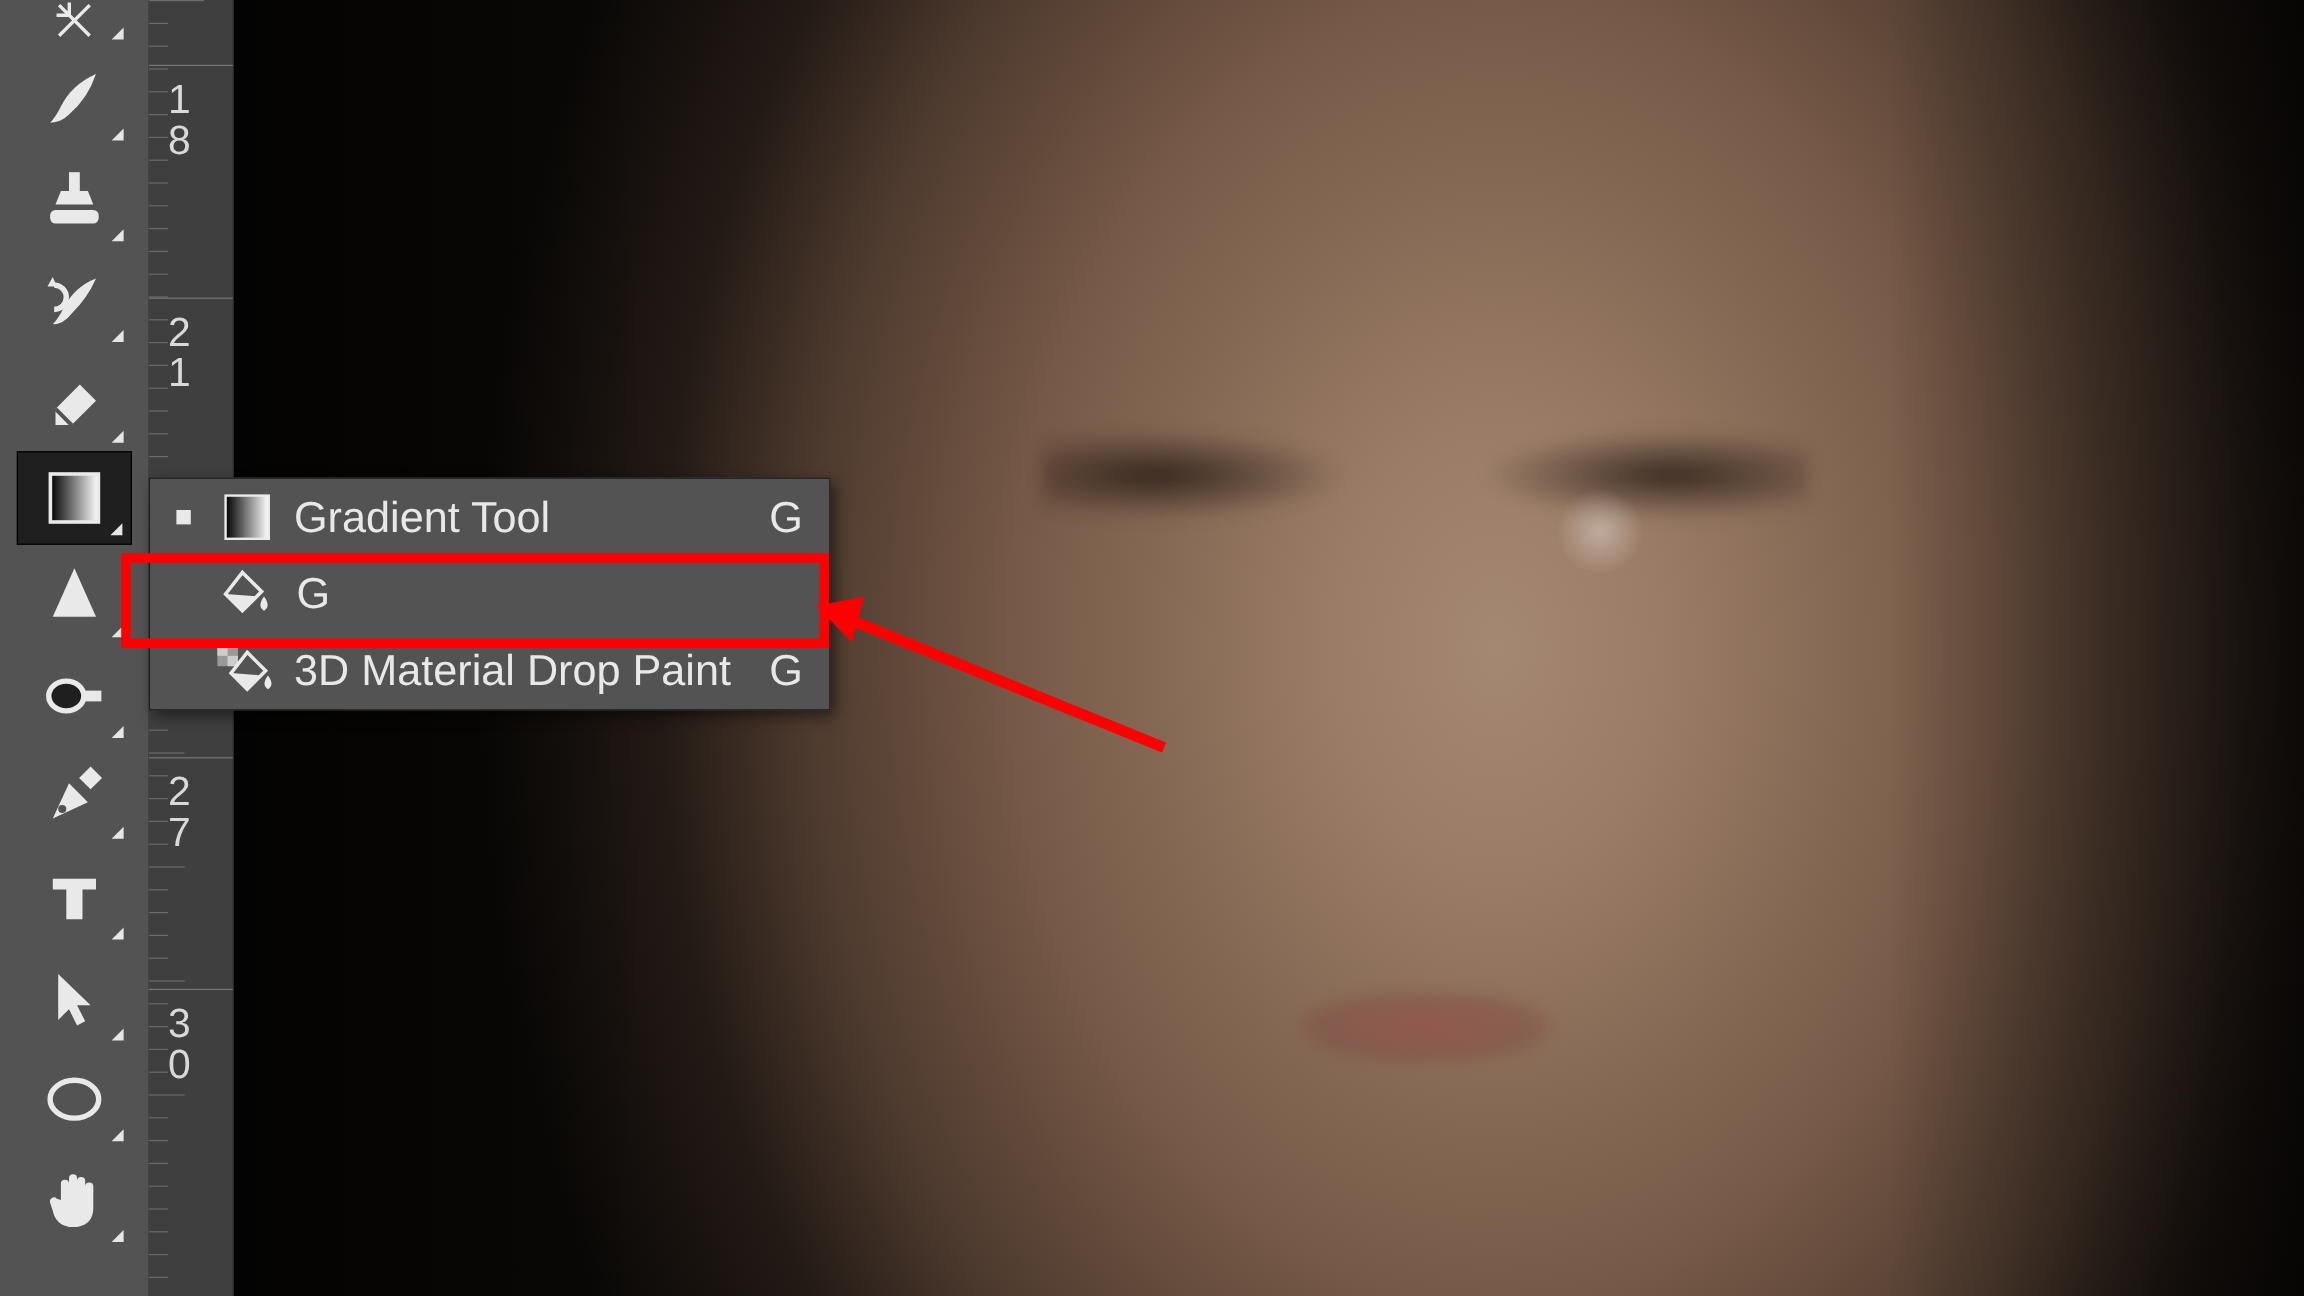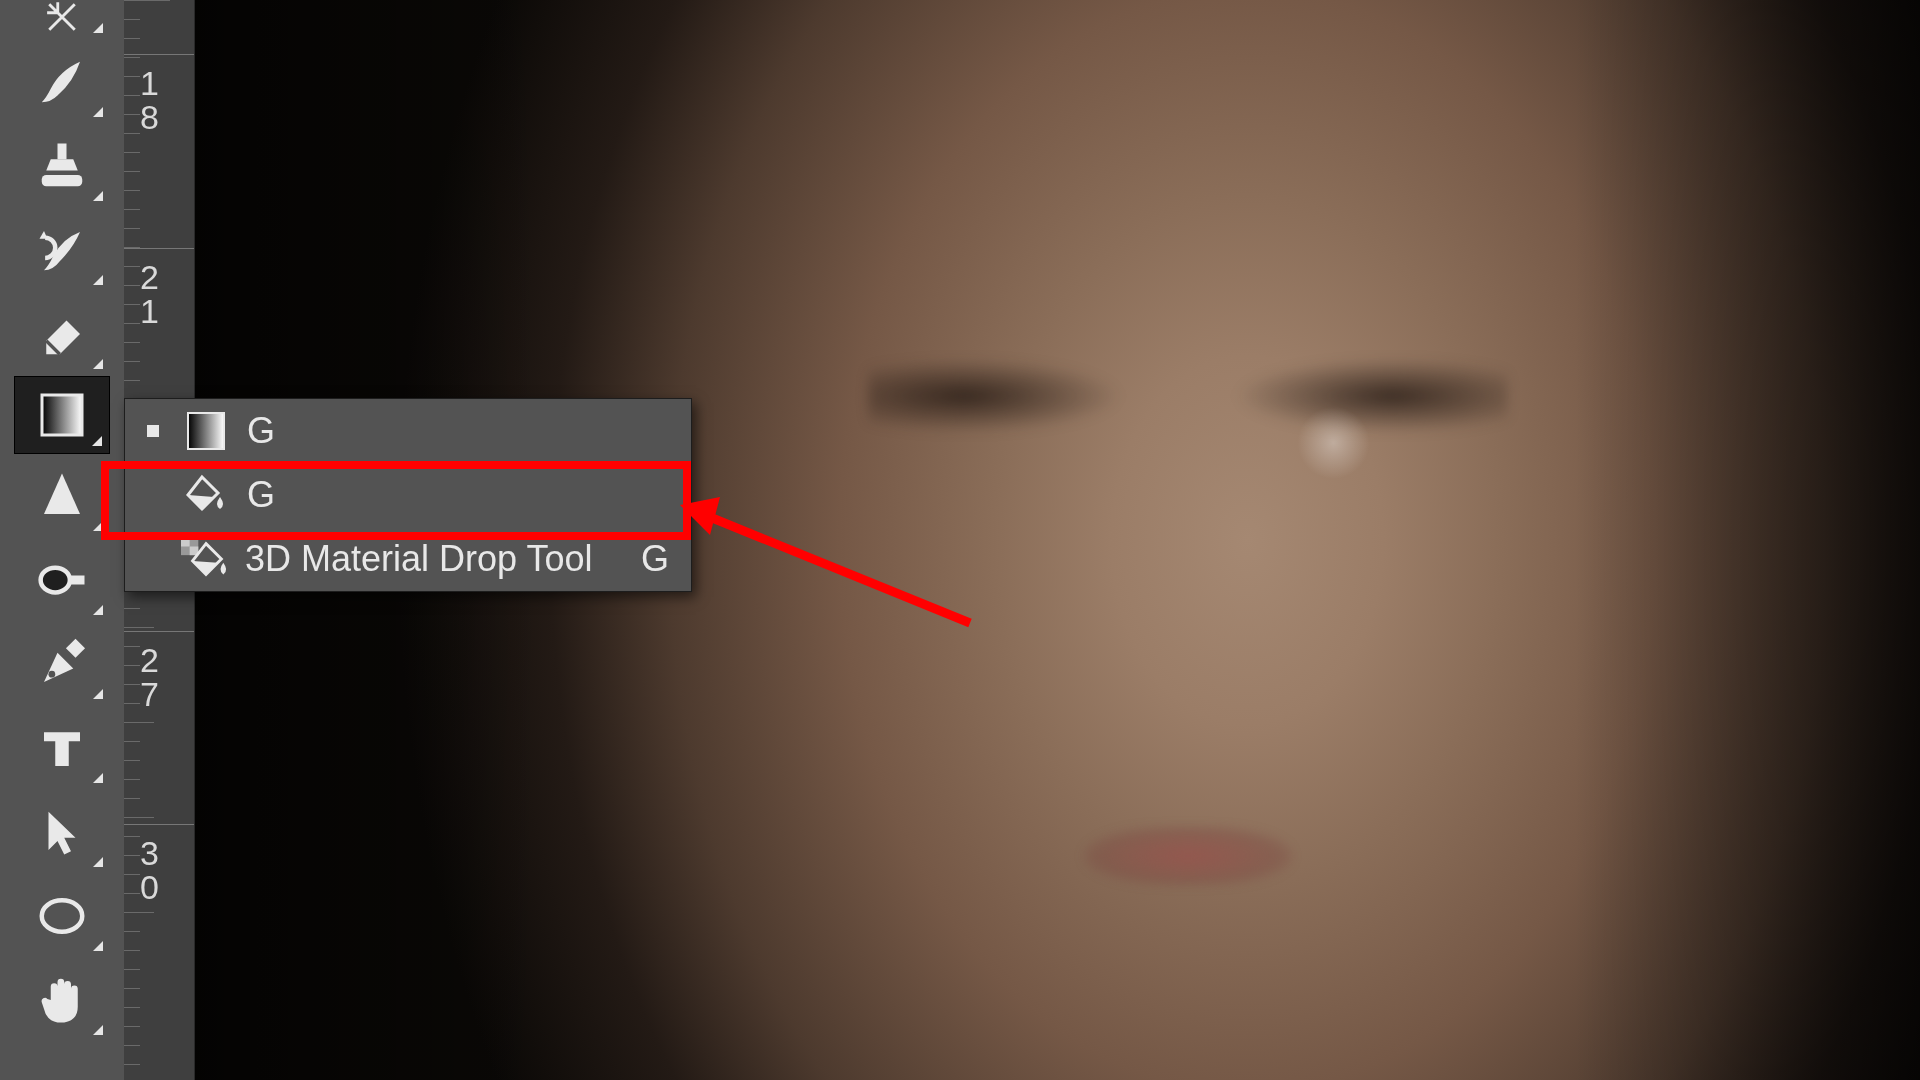--- a/index.html
+++ b/index.html
@@ -309,20 +309,21 @@
         <svg viewBox="0 0 40 40" width="40" height="40">
           <defs>
               <linearGradient id="g2" x1="0" x2="1">
                 <stop offset="0" stop-color="#000"></stop>
                 <stop offset="1" stop-color="#fff"></stop>
               </linearGradient>
             </defs>
           <rect x="2" y="2" width="36" height="36" fill="url(#g2)" stroke="#e9e9e9" stroke-width="2"></rect>
         </svg>
       </span>
+      <span class="label">Gradient Tool</span>
       <span class="shortcut">G</span>
     </div>
     <div class="flyout-row">
       <span class="spacer-dot"></span>
       <span class="icon">
         <svg viewBox="0 0 44 44" width="44" height="44">
           <path d="M18 4 L34 20 L18 36 L4 22 Z" fill="none" stroke="#e9e9e9" stroke-width="3"></path>
           <path d="M4 22 L18 36 L30 24 Z" fill="#e9e9e9"></path>
           <path d="M36 24 q6 8 0 12 q-6 -4 0 -12 Z" fill="#e9e9e9"></path>
         </svg>
@@ -334,21 +335,21 @@
       <span class="icon" style="position:relative">
         <svg viewBox="0 0 52 44" width="52" height="44">
           <rect x="0" y="0" width="18" height="18" fill="#999"></rect>
           <rect x="0" y="0" width="9" height="9" fill="#ccc"></rect>
             <rect x="9" y="9" width="9" height="9" fill="#ccc"></rect>
           <path d="M26 6 L42 22 L26 38 L12 24 Z" fill="none" stroke="#e9e9e9" stroke-width="3"></path>
           <path d="M12 24 L26 38 L38 26 Z" fill="#e9e9e9"></path>
           <path d="M44 26 q6 8 0 12 q-6 -4 0 -12 Z" fill="#e9e9e9"></path>
         </svg>
       </span>
-      <span class="label">3D Material Drop Tool</span>
+      <span class="label">3D Material Drop Paint</span>
       <span class="shortcut">G</span>
     </div>
   </div>
 
   <div class="anno-box"></div>
   <svg class="anno-arrow" viewBox="0 0 300 140">
     <line x1="290" y1="130" x2="20" y2="20" stroke="#ff0000" stroke-width="9"></line>
     <polygon points="0,12 40,4 30,42" fill="#ff0000"></polygon>
   </svg>
 

